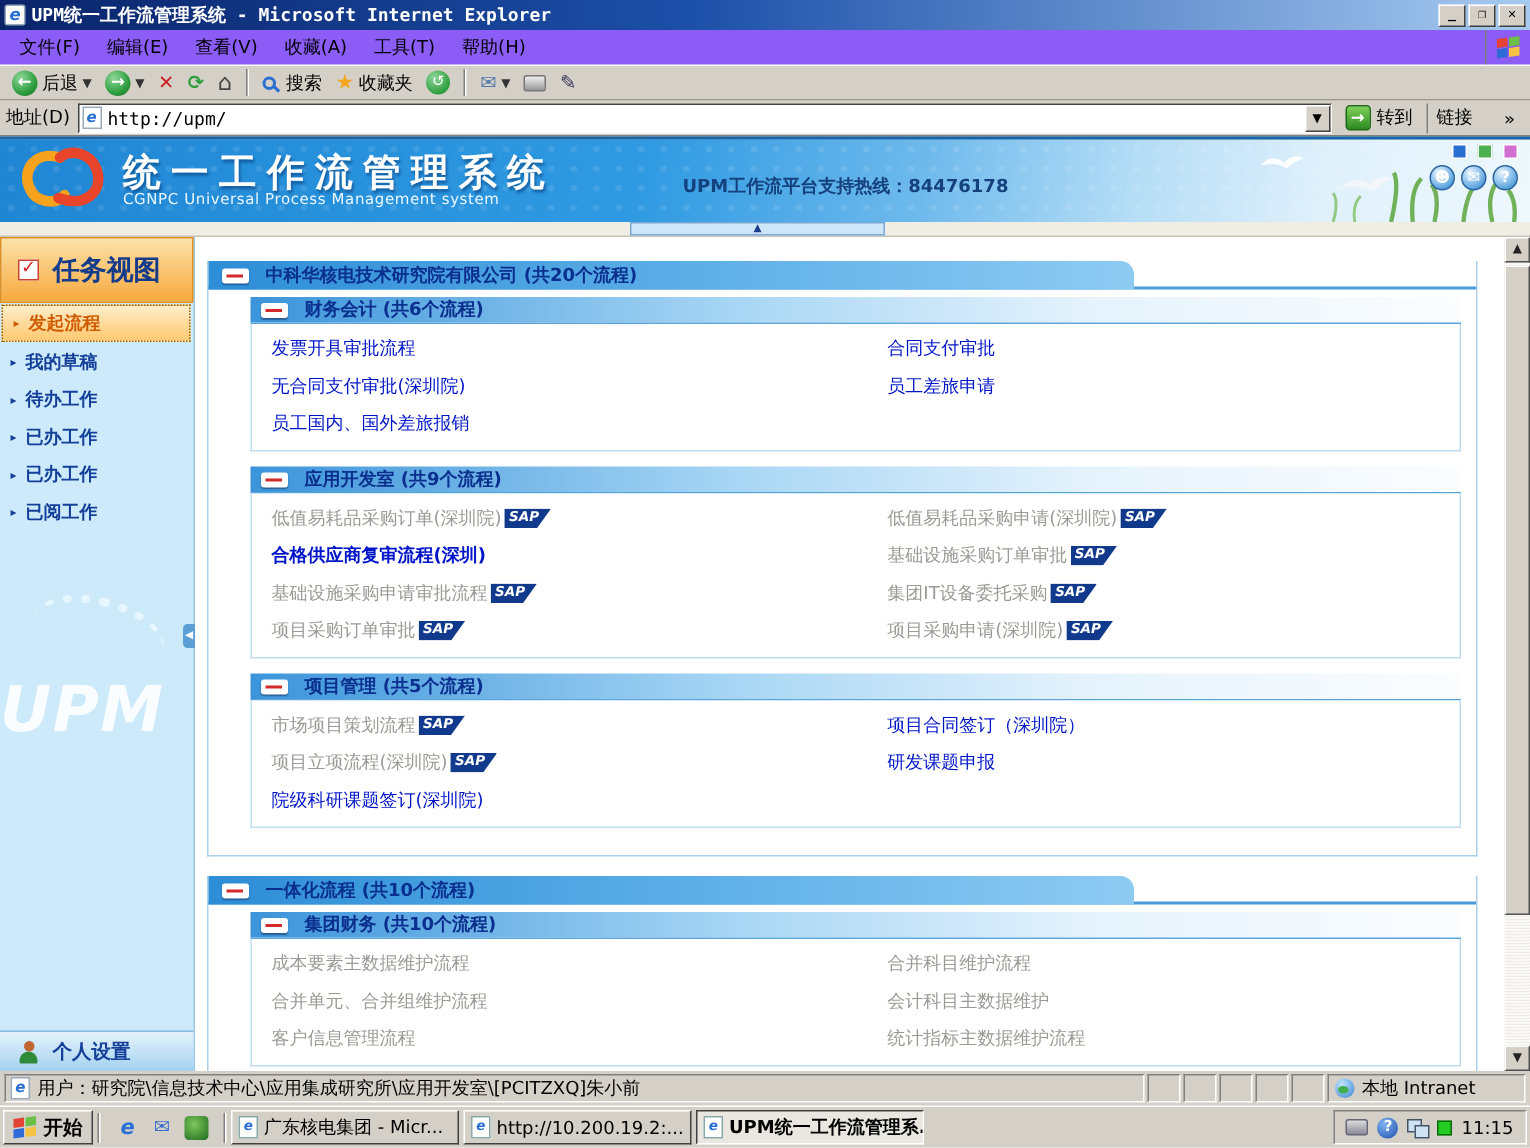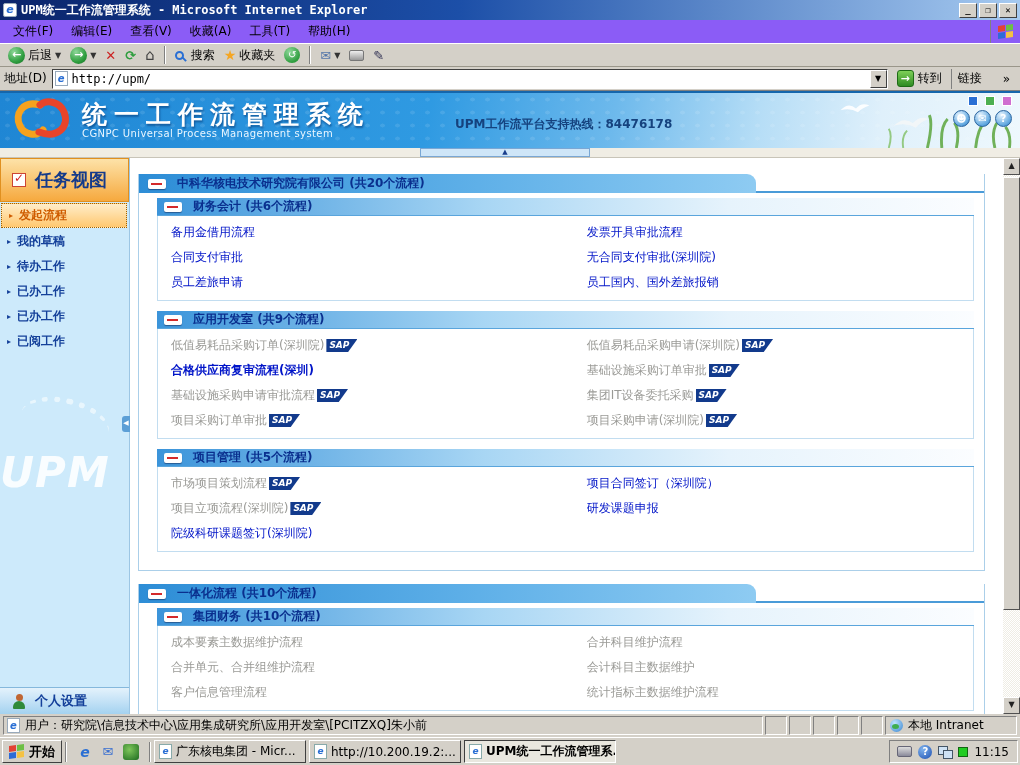--- a/index.html
+++ b/index.html
@@ -87,21 +87,21 @@
 .person-icon:after{content:'';position:absolute;left:1px;top:7px;width:12px;height:8px;border-radius:6px 6px 1px 1px;background:#2f8a3a;}
 .sb-collapse{position:absolute;right:-1px;top:258px;width:8px;height:16px;background:#5c9fd6;color:#fff;font-size:7px;line-height:15px;text-align:center;border-radius:3px 0 0 3px;cursor:pointer;z-index:3;}
 
 
 .content{flex:1;padding:16px 18px 0 8px;overflow:hidden;background:#fff;}
 .section{border:1px solid #abcfe9;border-top:none;margin-bottom:13px;padding:0 6px 8px;background:#fff;}
 .section-tabrow{height:19px;position:relative;border-bottom:2px solid #4a9bd8;margin:0 -6px;}
 .section-tab{position:absolute;left:0;top:0;height:19px;width:73%;background:linear-gradient(to right,#2d8dd6,#5fb0e8 55%,#8ecbf2);border-top-right-radius:9px;display:flex;align-items:center;gap:11px;padding-left:9px;color:#0a2f8e;font-weight:bold;font-size:12px;cursor:pointer;}
 .minus-btn{width:18px;height:10px;background:#fff;border-radius:2px;position:relative;box-shadow:0 1px 1px rgba(0,0,40,.4);flex:0 0 auto;cursor:pointer;}
 .minus-btn:after{content:'';position:absolute;left:3px;top:4px;width:11px;height:2px;background:#d42a2a;}
-.group{margin:5px 4px 10px 12px;border-radius:16px;}
+.group{margin:5px 4px 10px 22px;border-radius:16px;}
 .group-tab{height:18px;background:linear-gradient(to right,#3b94da,#a8d6f4 40%,#e6f3fc 70%,#fbfdff);display:flex;align-items:center;gap:11px;padding-left:7px;color:#0a2f8e;font-weight:bold;font-size:12px;border-bottom:1px solid #5aa5dc;cursor:pointer;}
 .group-box{border:1px solid #c2ddf0;border-top:none;padding:4px 0 5px;background:#fff;}
 .grid{display:grid;grid-template-columns:51% 49%;}
 .cell{height:25px;display:flex;align-items:center;padding-left:13px;overflow:hidden;white-space:nowrap;}
 .proc{cursor:pointer;}
 .proc.link{color:#0014c8;}
 .proc.bold{font-weight:bold;}
 .proc.disabled{color:#9a9a96;cursor:default;}
 .sap{display:inline-block;margin-left:2px;height:13px;padding:0 8px 0 3px;background:#123a8c;color:#fff;font-style:italic;font-weight:bold;font-size:9px;line-height:13px;clip-path:polygon(0 0,100% 0,70% 100%,0 100%);vertical-align:-2px;}
 
@@ -322,23 +322,20 @@
             </div>
           </div>
           <div class="group">
             <div class="group-tab">
               <span class="minus-btn"></span>
               <span>财务会计 (共6个流程)</span>
             </div>
             <div class="group-box">
               <div class="grid">
                 <div class="cell">
-                  <span class="proc link">备用金借用流程</span>
-                </div>
-                <div class="cell">
                   <span class="proc link">发票开具审批流程</span>
                 </div>
                 <div class="cell">
                   <span class="proc link">合同支付审批</span>
                 </div>
                 <div class="cell">
                   <span class="proc link">无合同支付审批(深圳院)</span>
                 </div>
                 <div class="cell">
                   <span class="proc link">员工差旅申请</span>

